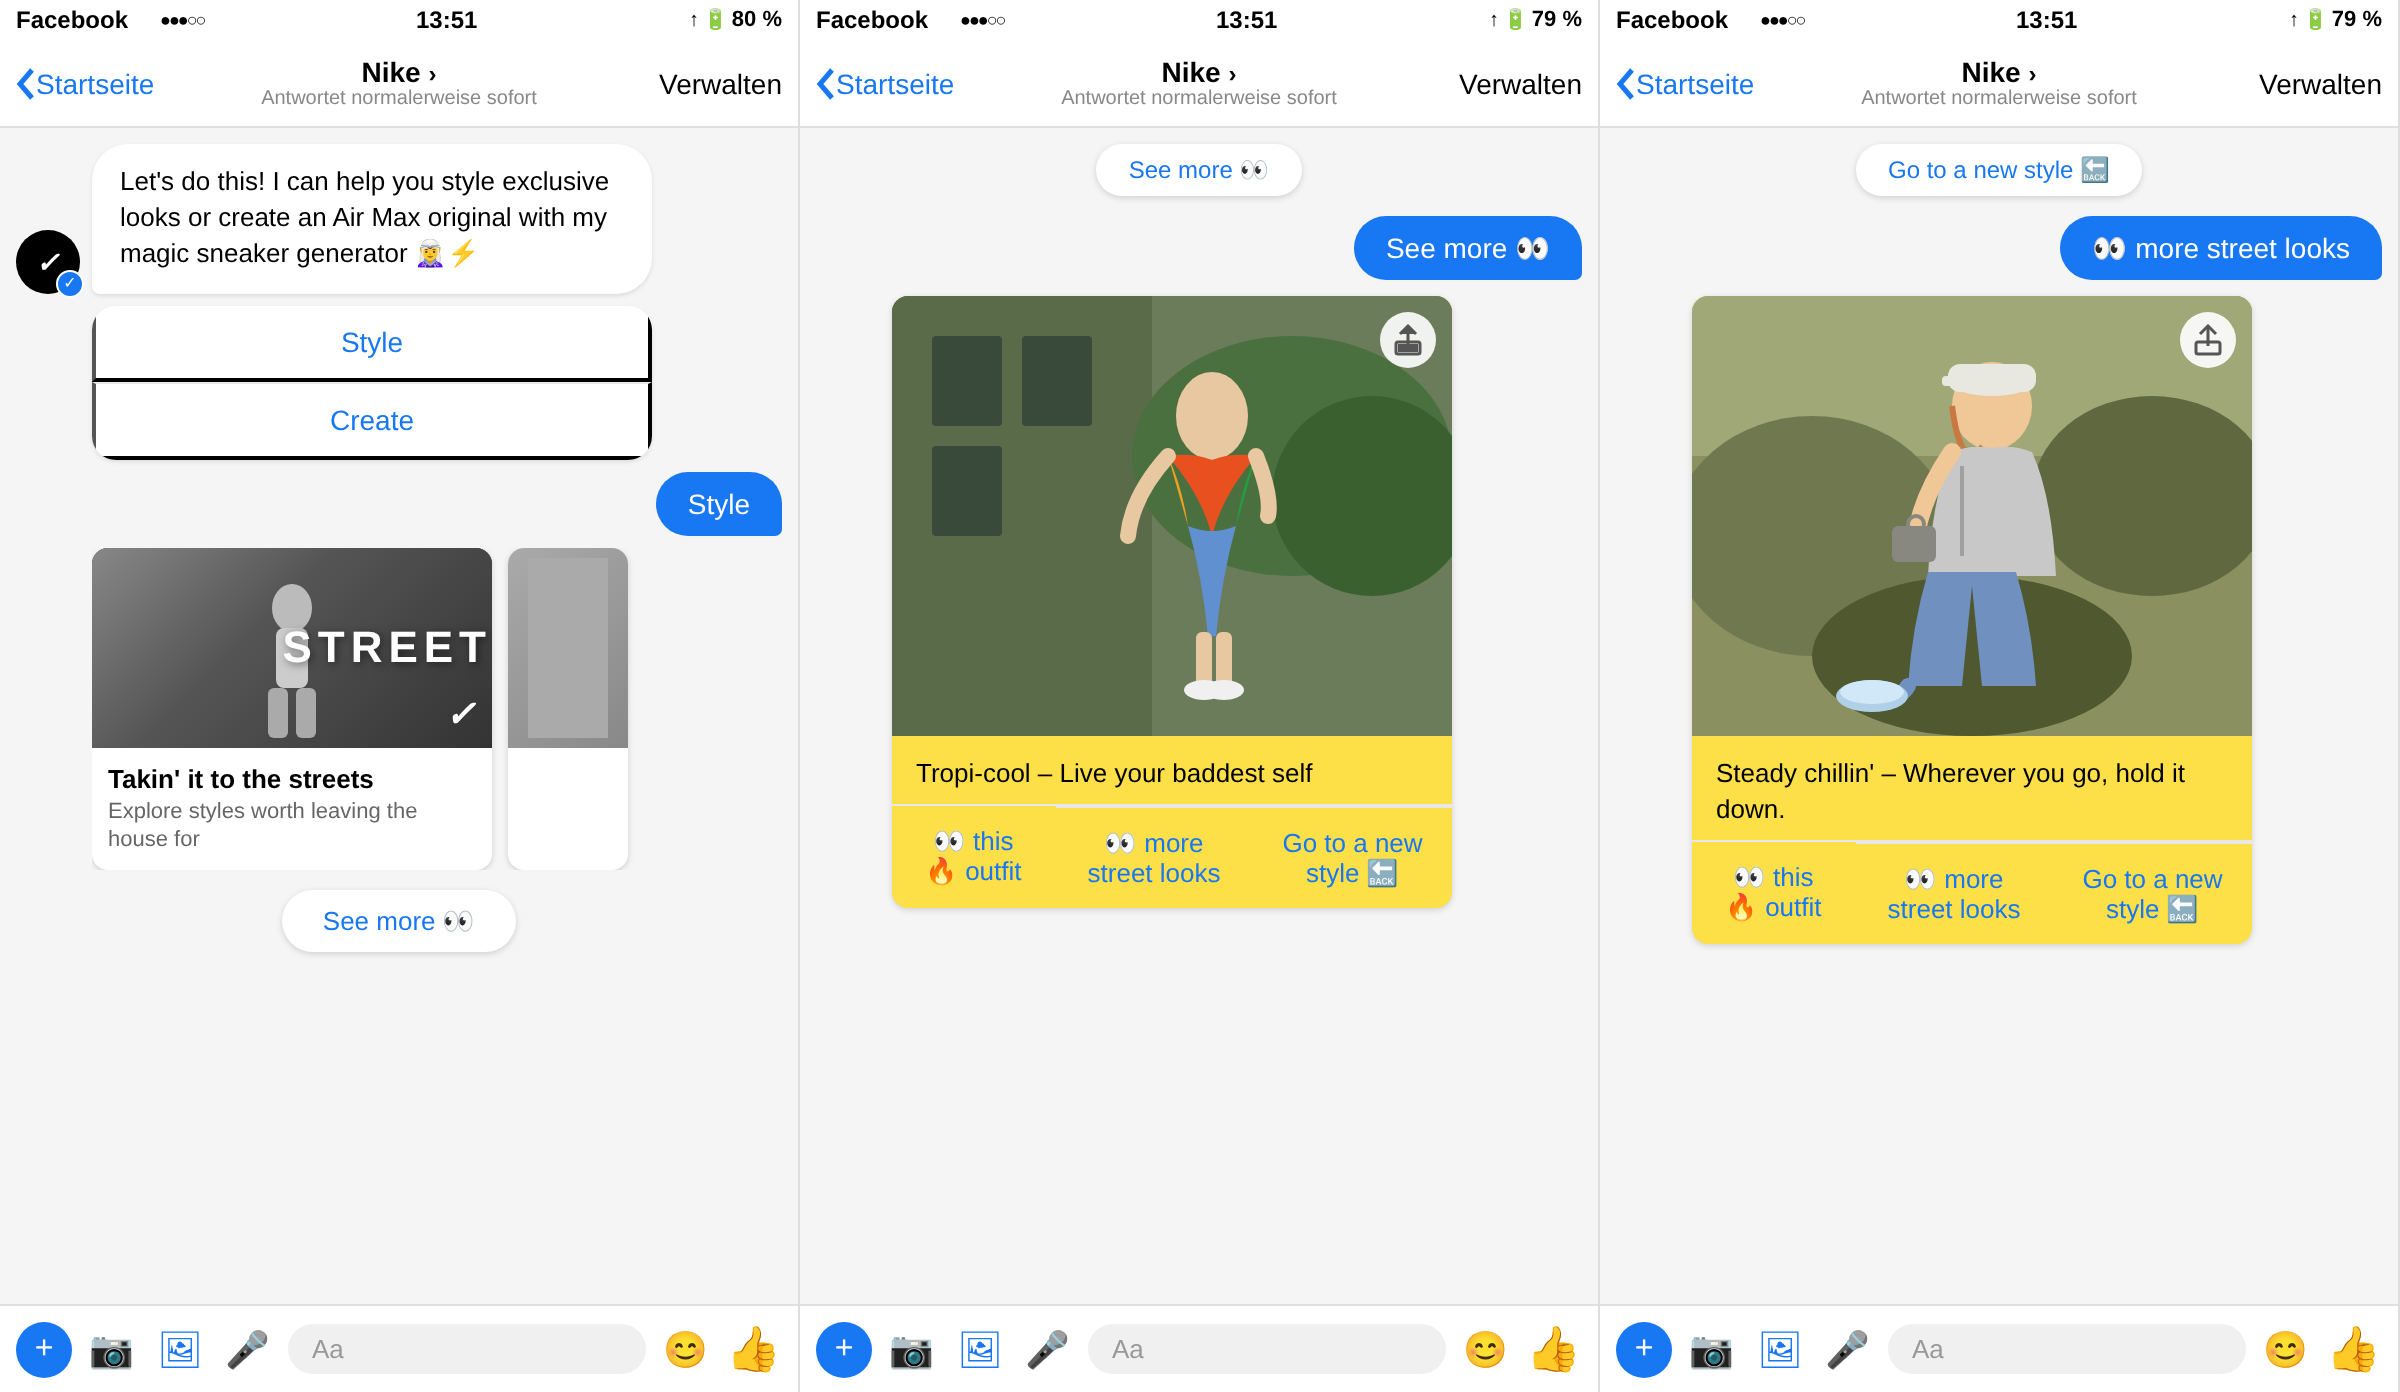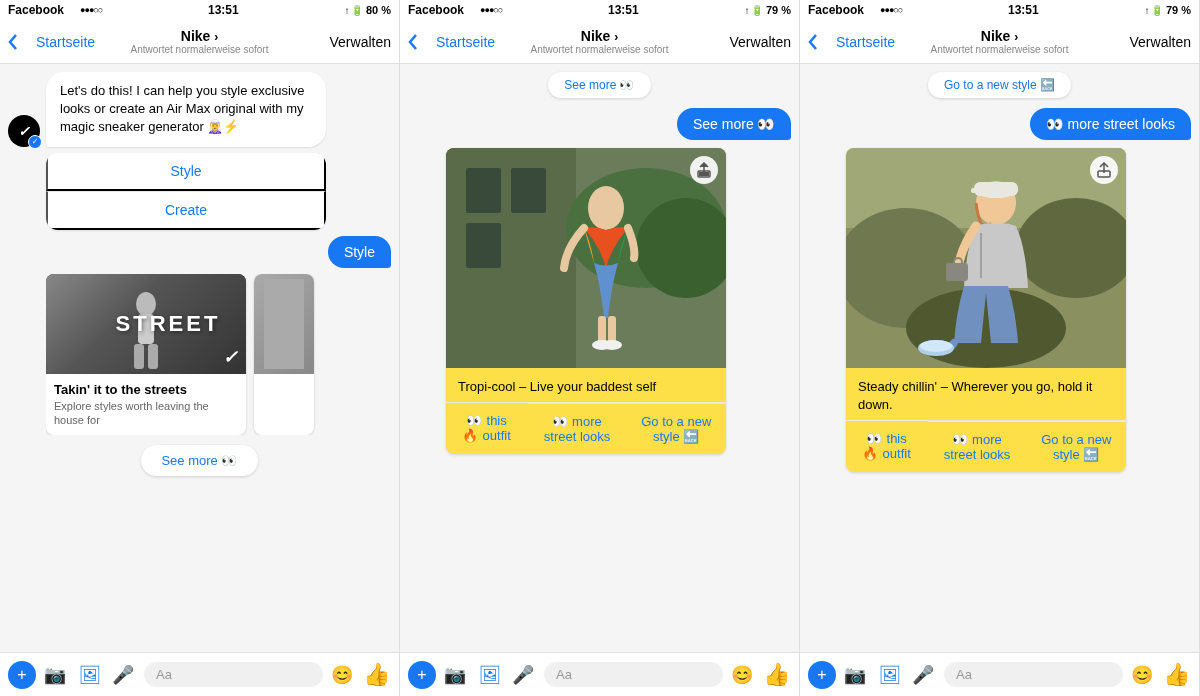--- a/index.html
+++ b/index.html
@@ -46,21 +46,21 @@
       padding: 4px 8px;
       height: 44px;
       border-bottom: 1px solid #e0e0e0;
       position: relative;
     }
     .nav-back {
       color: #1877f2;
       font-size: 14px;
       display: flex;
       align-items: center;
-      gap: 18px;
+      gap: 0;
     }
     .nav-back svg { width: 10px; height: 16px; }
     .nav-center {
       position: absolute;
       left: 50%;
       transform: translateX(-50%);
       text-align: center;
     }
     .nav-title { font-size: 14px; font-weight: 600; color: #000; }
     .nav-subtitle { font-size: 10px; color: #888; }
@@ -167,21 +167,21 @@
       flex-shrink: 0;
       box-shadow: 0 1px 3px rgba(0,0,0,0.15);
     }
 
     .card-img-street {
       width: 100%;
       height: 100px;
       background: linear-gradient(rgba(0,0,0,0.3), rgba(0,0,0,0.2)), #555;
       display: flex;
       align-items: center;
-      justify-content: center;
+      justify-content: flex-end;
       position: relative;
       overflow: hidden;
       padding-left: 44px;
     }
     .street-bg {
       position: absolute;
       inset: 0;
       background: linear-gradient(135deg, #888 0%, #555 40%, #333 100%);
     }
     .street-text {

